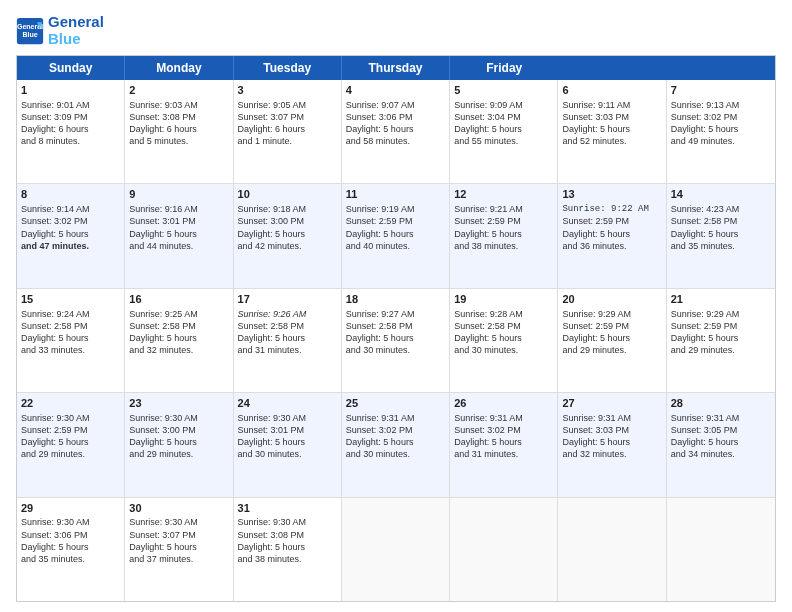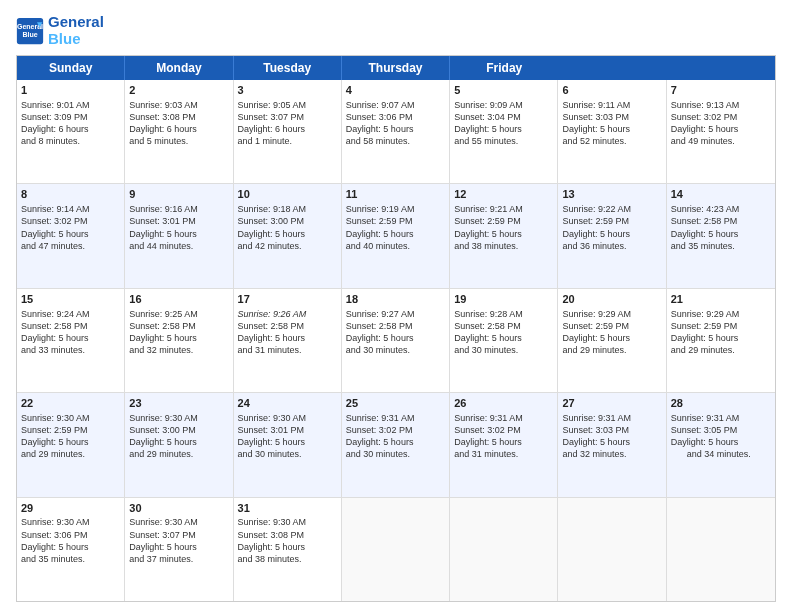--- a/index.html
+++ b/index.html
@@ -188,21 +188,21 @@
             <span style="display: block;">Daylight: 5 hours</span>
             <span style="display: block;">and 49 minutes.</span>
           </div>
         </div>
         <div class="cal-row alt-row">
           <div class="cal-cell">
             <span class="day-num">8</span>
             <span style="display: block;">Sunrise: 9:14 AM</span>
             <span style="display: block;">Sunset: 3:02 PM</span>
             <span style="display: block;">Daylight: 5 hours</span>
-            <span style="display: block;">and 47 minutes.</span>
+            <span style="display: block; font-weight: bold;">and 47 minutes.</span>
           </div>
           <div class="cal-cell">
             <span class="day-num">9</span>
             <span style="display: block;">Sunrise: 9:16 AM</span>
             <span style="display: block;">Sunset: 3:01 PM</span>
             <span style="display: block;">Daylight: 5 hours</span>
             <span style="display: block;">and 44 minutes.</span>
           </div>
           <div class="cal-cell">
             <span class="day-num">10</span>
@@ -220,21 +220,21 @@
           </div>
           <div class="cal-cell">
             <span class="day-num">12</span>
             <span style="display: block;">Sunrise: 9:21 AM</span>
             <span style="display: block;">Sunset: 2:59 PM</span>
             <span style="display: block;">Daylight: 5 hours</span>
             <span style="display: block;">and 38 minutes.</span>
           </div>
           <div class="cal-cell">
             <span class="day-num">13</span>
-            <span style="display: block;">Sunrise: 9:22 AM</span>
+            <span style="display: block; font-family: Liberation Mono, monospace;">Sunrise: 9:22 AM</span>
             <span style="display: block;">Sunset: 2:59 PM</span>
             <span style="display: block;">Daylight: 5 hours</span>
             <span style="display: block;">and 36 minutes.</span>
           </div>
           <div class="cal-cell">
             <span class="day-num">14</span>
             <span style="display: block;">Sunrise: 4:23 AM</span>
             <span style="display: block;">Sunset: 2:58 PM</span>
             <span style="display: block;">Daylight: 5 hours</span>
             <span style="display: block;">and 35 minutes.</span>
@@ -332,21 +332,21 @@
             <span style="display: block;">Sunrise: 9:31 AM</span>
             <span style="display: block;">Sunset: 3:03 PM</span>
             <span style="display: block;">Daylight: 5 hours</span>
             <span style="display: block;">and 32 minutes.</span>
           </div>
           <div class="cal-cell">
             <span class="day-num">28</span>
             <span style="display: block;">Sunrise: 9:31 AM</span>
             <span style="display: block;">Sunset: 3:05 PM</span>
             <span style="display: block;">Daylight: 5 hours</span>
-            <span style="display: block; margin-left: 16px;">and 34 minutes.</span>
+            <span style="display: block;">and 34 minutes.</span>
           </div>
         </div>
         <div class="cal-row">
           <div class="cal-cell">
             <span class="day-num">29</span>
             <span style="display: block;">Sunrise: 9:30 AM</span>
             <span style="display: block;">Sunset: 3:06 PM</span>
             <span style="display: block;">Daylight: 5 hours</span>
             <span style="display: block;">and 35 minutes.</span>
           </div>

